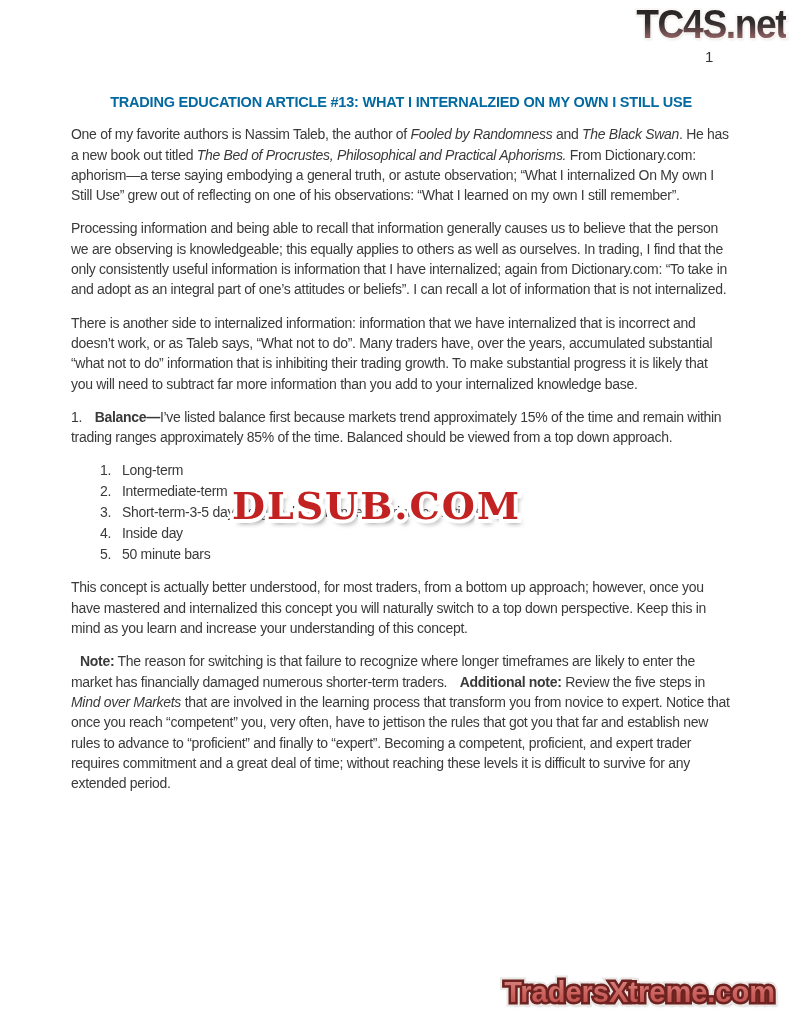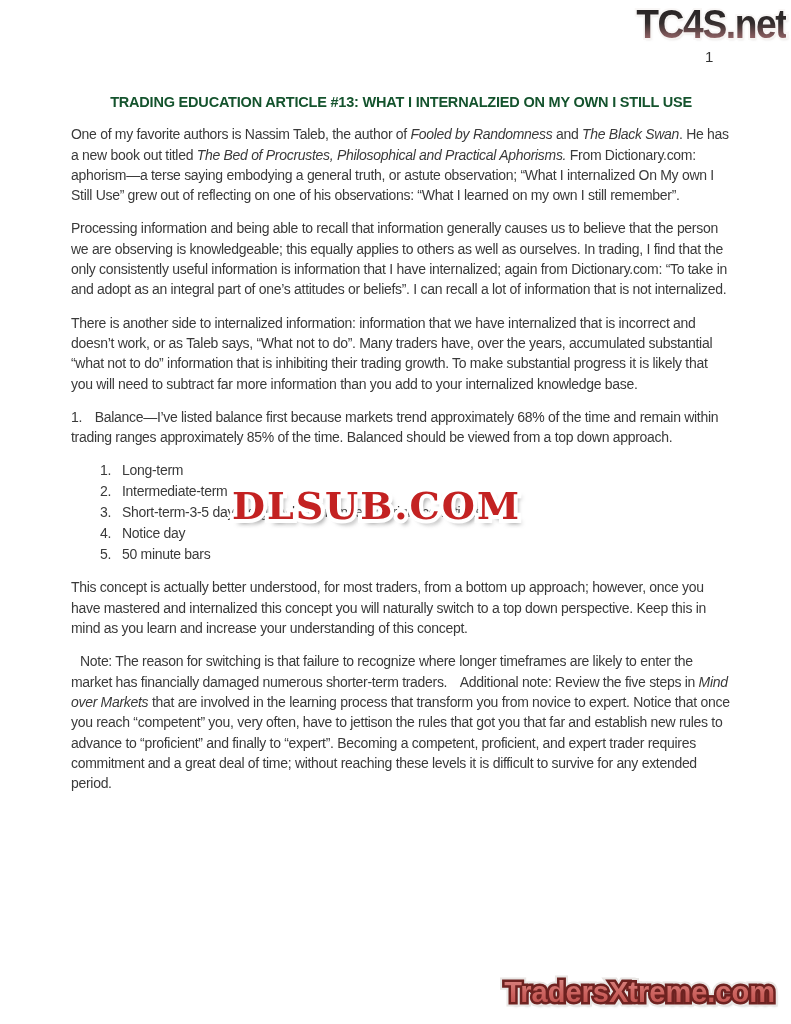--- a/index.html
+++ b/index.html
@@ -33,25 +33,25 @@
     font-size:15px; color:#333333;
   }
 
   
   .content {
     position:absolute; left:71px; top:92px; width:660px;
     font-size:14px; line-height:20.3px; letter-spacing:-0.3px; color:#3a3a3a;
   }
   .title {
     font-size:14.5px; font-weight:bold; text-align:center;
-    letter-spacing:-0.2px; margin-bottom:1px; color:#14532d;
+    letter-spacing:-0.2px; margin-bottom:1px; color:#0369a1;
   }
   .content p { margin:12px 0 13px 0; }
   .content i { font-style:italic; }
-  .content b { font-weight:normal;padding-left:9px; }
+  .content b { font-weight:bold;padding-left:9px; }
   .list { margin:0 0 12px 29px; }
   .list-item { display:flex; line-height:21px; }
   .li-num { width:22px; flex:0 0 22px; }
 
   
   .watermark {
     position:absolute; left:232px; top:484px; width:300px;
     font-family:"DejaVu Serif", serif; font-weight:bold;
     font-size:38px; letter-spacing:2px; line-height:44px; white-space:nowrap;
   }
@@ -99,38 +99,38 @@
   <div class="content">
     <h1 class="title">TRADING EDUCATION ARTICLE #13: WHAT I INTERNALZIED ON MY OWN I STILL USE</h1>
 
     <p><span>One of my favorite authors is Nassim Taleb, the author of </span><i>Fooled by Randomness</i><span> and </span><i>The Black Swan</i><span>. He has a new book out titled </span><i>The Bed of Procrustes, Philosophical and Practical Aphorisms.</i><span> From Dictionary.com: aphorism—a terse saying embodying a general truth, or astute observation; “What I internalized On My own I Still Use” grew out of reflecting on one of his observations: “What I learned on my own I still remember”.</span></p>
 
     <p>Processing information and being able to recall that information generally causes us to believe that the person we are observing is knowledgeable; this equally applies to others as well as ourselves. In trading, I find that the only consistently useful information is information that I have internalized; again from Dictionary.com: “To take in and adopt as an integral part of one’s attitudes or beliefs”. I can recall a lot of information that is not internalized.</p>
 
     <p>There is another side to internalized information: information that we have internalized that is incorrect and doesn’t work, or as Taleb says, “What not to do”. Many traders have, over the years, accumulated substantial “what not to do” information that is inhibiting their trading growth. To make substantial progress it is likely that you will need to subtract far more information than you add to your internalized knowledge base.</p>
 
 
-    <p><span>1. </span><b>Balance—</b><span>I’ve listed balance first because markets trend approximately 68% of the time and remain within trading ranges approximately 85% of the time. Balanced should be viewed from a top down approach.</span></p>
+    <p><span>1. </span><b>Balance—</b><span>I’ve listed balance first because markets trend approximately 15% of the time and remain within trading ranges approximately 85% of the time. Balanced should be viewed from a top down approach.</span></p>
 
     <div class="list">
       <div class="list-item">
           <span class="li-num">1.</span>
           <span>Long-term</span>
         </div>
       <div class="list-item">
           <span class="li-num">2.</span>
           <span>Intermediate-term</span>
         </div>
       <div class="list-item">
           <span class="li-num">3.</span>
           <span>Short-term-3-5 days; slightly longer under the right conditions</span>
         </div>
       <div class="list-item">
           <span class="li-num">4.</span>
-          <span>Notice day</span>
+          <span>Inside day</span>
         </div>
       <div class="list-item">
           <span class="li-num">5.</span>
           <span>50 minute bars</span>
         </div>
     </div>
 
     <p>This concept is actually better understood, for most traders, from a bottom up approach; however, once you have mastered and internalized this concept you will naturally switch to a top down perspective. Keep this in mind as you learn and increase your understanding of this concept.</p>
 
     <p><b>Note:</b><span> The reason for switching is that failure to recognize where longer timeframes are likely to enter the market has financially damaged numerous shorter-term traders.  </span><b>Additional note:</b><span> Review the five steps in </span><i>Mind over Markets</i><span> that are involved in the learning process that transform you from novice to expert. Notice that once you reach “competent” you, very often, have to jettison the rules that got you that far and establish new rules to advance to “proficient” and finally to “expert”. Becoming a competent, proficient, and expert trader requires commitment and a great deal of time; without reaching these levels it is difficult to survive for any extended period.</span></p>

